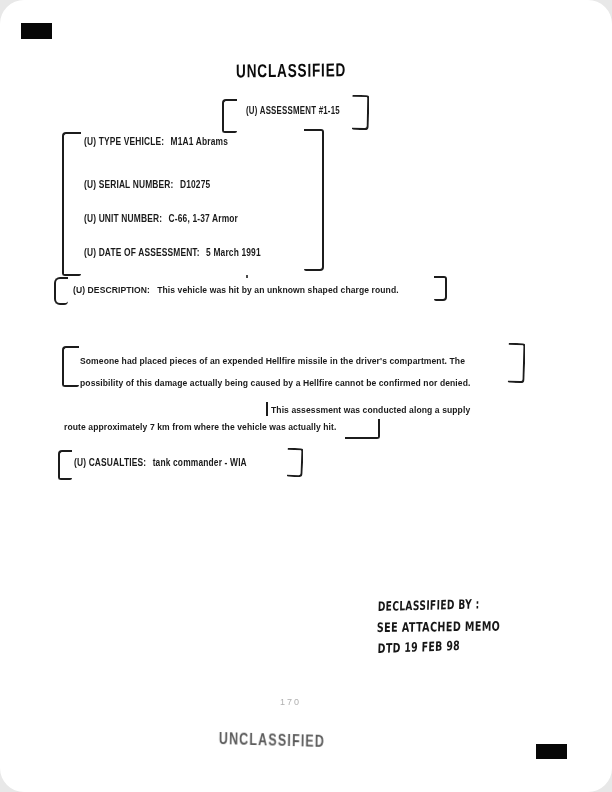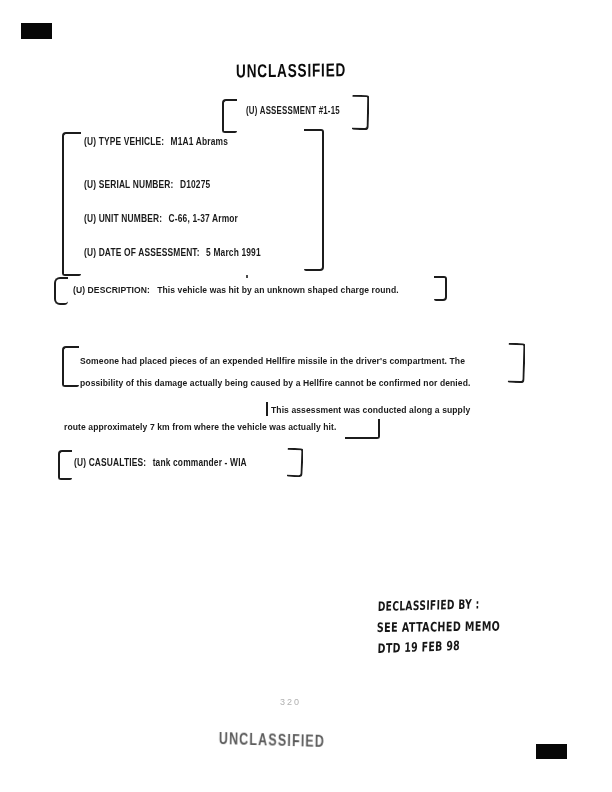--- a/index.html
+++ b/index.html
@@ -1,19 +1,19 @@
 <!DOCTYPE html>
 <html><head>
 <meta charset="utf-8">
 <style>
   html,body { margin:0; padding:0; background:#e8e8e8; }
   .page {
     position:relative; width:612px; height:792px; margin:0 auto;
     background:#ffffff; overflow:hidden;
-    font-family:"Liberation Sans", sans-serif; color:#161616;
+    font-family:"Liberation Sans", sans-serif; color:#161616;border-radius:24px;
   }
   
   .t { position:absolute; white-space:nowrap; font-weight:bold; color:#1a1a1a;
        transform-origin:left top; }
   .t-big   { font-size:10.5px; letter-spacing:.2px; transform:scaleX(0.80); }
   .t-title { font-size:10.5px; letter-spacing:.3px; transform:scaleX(0.75); }
   .t-small { font-size:9.5px;  letter-spacing:.1px; transform:scaleX(0.90); }
   .val { margin-left:8px; }
   .para-line { line-height:21.5px; }
   
@@ -98,16 +98,16 @@
   <div class="brk brk-open" style="left:58px; top:450px; width:12px; height:26px;"></div>
   <div class="t t-big" style="left:74px; top:456px;">
     <span>(U) CASUALTIES:</span><span class="val">tank commander - WIA</span>
   </div>
   <div class="brk brk-close" style="left:287px; top:448px; width:14px; height:25px; transform:rotate(2deg);"></div>
 
   <div class="hand hand-1">DECLASSIFIED BY :</div>
   <div class="hand hand-2">SEE ATTACHED MEMO</div>
   <div class="hand hand-3">DTD 19 FEB 98</div>
 
-  <div class="pagenum">320</div>
+  <div class="pagenum">170</div>
   <div class="stamp stamp-bottom">UNCLASSIFIED</div>
 
 </div>
 
 </body></html>

